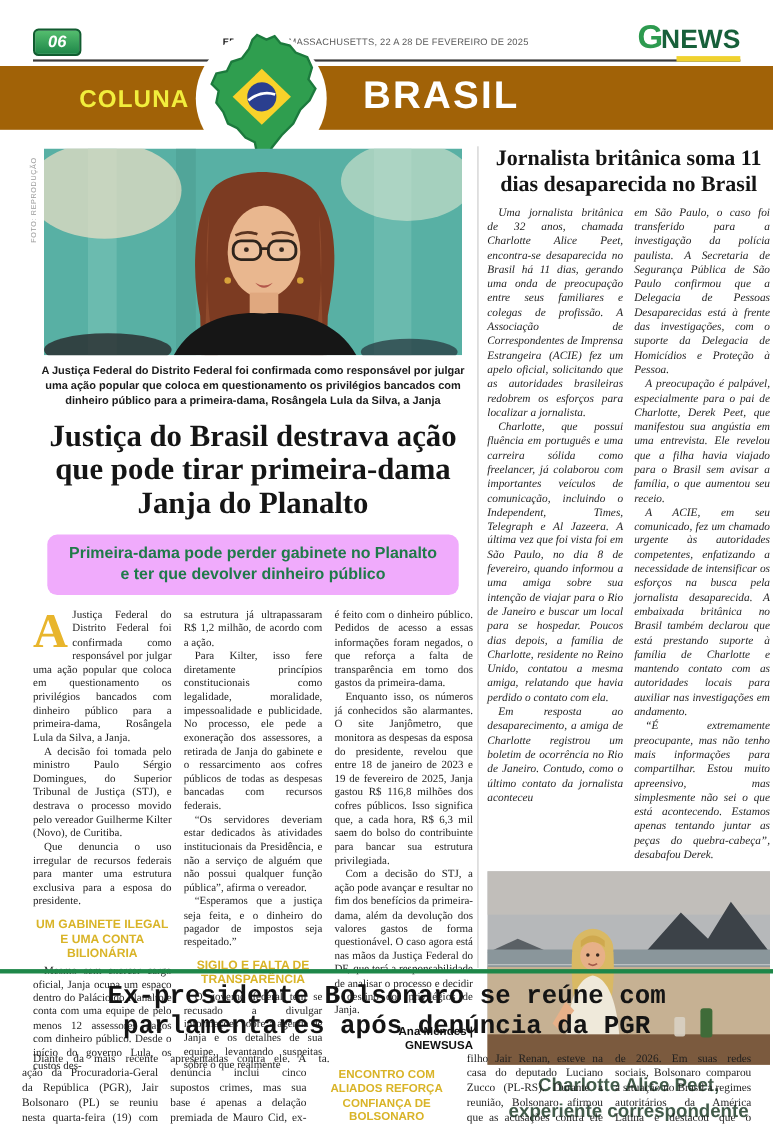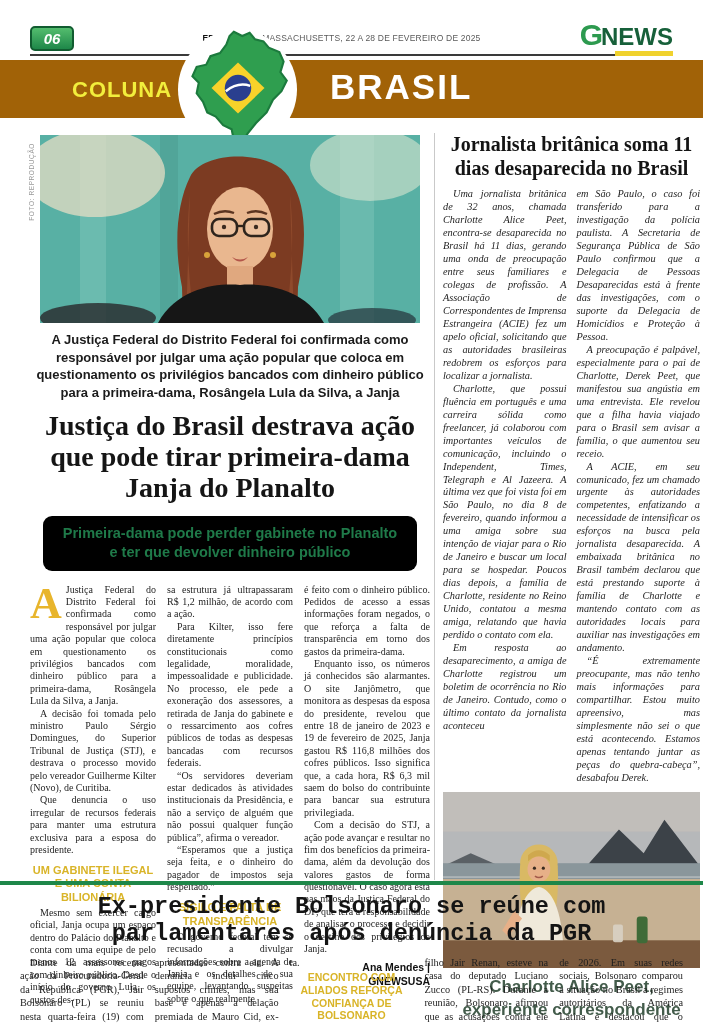--- a/index.html
+++ b/index.html
@@ -25,24 +25,24 @@
   .coluna{position:absolute;left:72px;top:17px;color:#f2ee3c;font-weight:800;font-size:22px;letter-spacing:1px;}
   .brasil{position:absolute;left:330px;top:7px;color:#ffffff;font-weight:800;font-size:35px;letter-spacing:2px;}
   .map-circle{position:absolute;left:178px;top:-30px;width:119px;height:119px;background:#fff;border-radius:50%;}
   .map-svg{position:absolute;left:185px;top:-33px;width:106px;height:122px;}
 
   
   .left{position:absolute;left:30px;top:135px;width:400px;}
   .photo-credit{position:absolute;left:-2px;top:8px;font-size:6.5px;color:#9a9a9a;
                 writing-mode:vertical-rl;transform:rotate(180deg);letter-spacing:.6px;}
   .main-photo{display:block;margin-left:10px;width:380px;height:188px;}
-  .main-caption{margin:8px 4px 0;text-align:center;font-weight:700;font-size:13px;line-height:1.35;color:#1b1b1b;}
+  .main-caption{margin:8px 4px 0;text-align:center;font-weight:700;font-size:10px;line-height:1.35;color:#1b1b1b;}
   .main-headline{margin:10px 0 0;text-align:center;font-family:"Liberation Serif",serif;font-weight:700;
                  font-size:28px;line-height:1.1;color:#151515;}
-  .subbox{margin:12px auto 0;width:346px;background:#000000;border-radius:9px;padding:8px 14px;
+  .subbox{margin:12px auto 0;width:346px;background:#f0abfc;border-radius:9px;padding:8px 14px;
           text-align:center;color:#1f7a49;font-weight:700;font-size:14.5px;line-height:1.35;}
   .cols{display:flex;gap:11px;margin-top:13px;}
   .col{flex:1;font-family:"Liberation Serif",serif;font-size:10px;line-height:1.24;text-align:justify;color:#1e1e1e;}
   .col p{margin:0;text-indent:10px;}
   .col p.noindent{text-indent:0;}
   .dropcap{float:left;font-family:"Liberation Serif",serif;font-weight:700;font-size:44px;line-height:.82;
            color:#e8b52c;padding:2px 4px 0 0;}
   .gold-subhead{font-family:"Liberation Sans",sans-serif;font-weight:800;color:#d9b428;text-align:center;
                 font-size:11px;line-height:1.2;margin:8px 0 3px;}
   .byline{text-align:right;font-family:"Liberation Sans",sans-serif;font-weight:700;font-size:10.5px;

